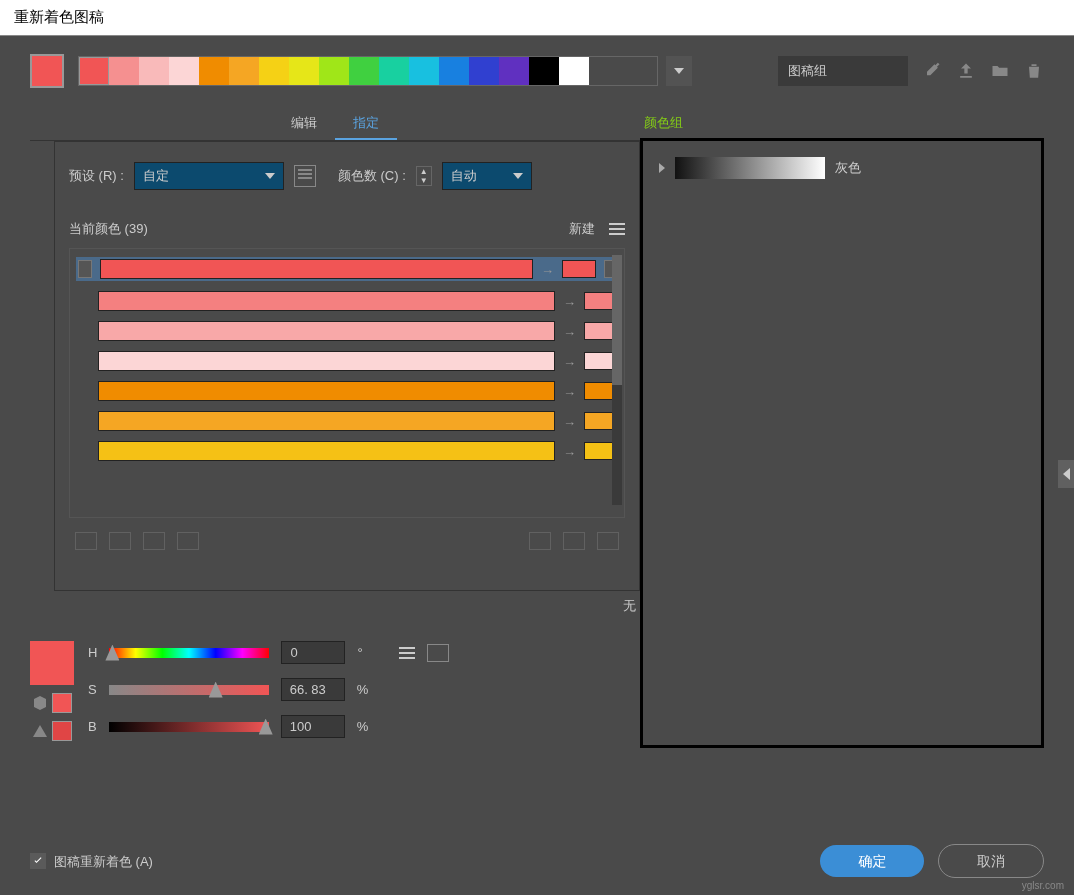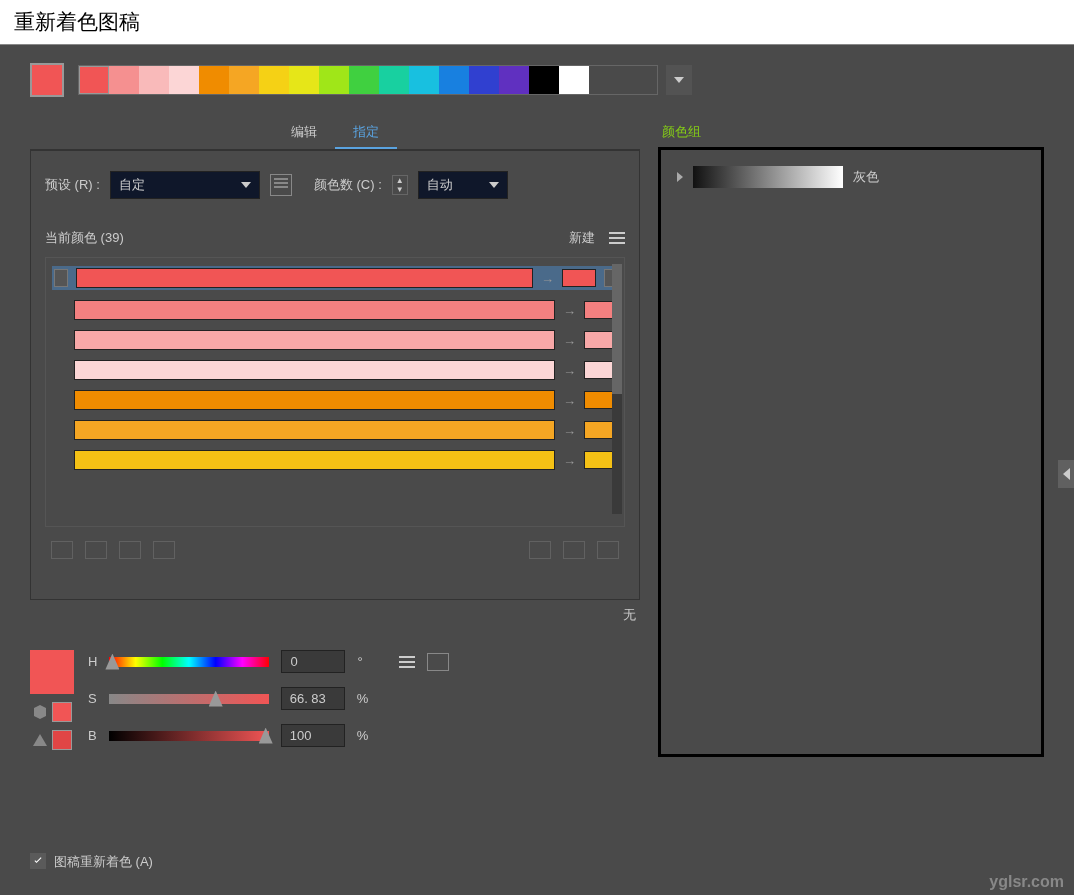--- a/index.html
+++ b/index.html
@@ -1,35 +1,35 @@
 <!DOCTYPE html>
 <html><head>
 <meta charset="utf-8">
 <style>
 *{margin:0;padding:0;box-sizing:border-box;font-family:"Microsoft YaHei",sans-serif;}
 body{background:#4a4a4a;color:#ccc;font-size:13px;width:1074px;height:895px;overflow:hidden;position:relative;}
-.titlebar{background:#fff;color:#000;padding:8px 14px;font-size:21px;border-bottom:1px solid #888;}
+.titlebar{background:#fff;color:#000;padding:8px 14px;font-size:15px;border-bottom:1px solid #888;}
 .content{padding:18px 30px;}
 .top-row{display:flex;align-items:center;gap:8px;margin-bottom:20px;}
 .swatch-box{width:34px;height:34px;background:#f15555;border:2px solid #999;}
 .spectrum-bar{display:flex;height:30px;border:1px solid #666;margin-left:6px;}
 .spectrum-bar div{height:100%;}
 .dropdown-arrow{width:26px;height:30px;background:#535353;display:flex;align-items:center;justify-content:center;cursor:pointer;}
 .arrow-down{width:0;height:0;border-left:5px solid transparent;border-right:5px solid transparent;border-top:6px solid #ccc;}
 .right-tools{margin-left:auto;display:flex;align-items:center;gap:14px;}
 .group-name{background:#3a3a3a;padding:6px 10px;width:130px;}
 .icon-btn{width:20px;height:20px;fill:#888;cursor:pointer;}
-.main-area{display:flex;gap:18px;}
+.main-area{display:flex;}
 .left-panel{width:610px;}
 .tabs{display:flex;justify-content:center;border-bottom:1px solid #333;}
 .tab{padding:6px 18px;cursor:pointer;}
 .tab.active{color:#5aa3e0;border-bottom:2px solid #5aa3e0;}
-.panel-body{border:1px solid #333;padding:20px 14px 10px 14px;min-height:450px;}
+.panel-body{border:1px solid #333;padding:20px 14px 10px 14px;min-height:450px;margin-left:24px;}
 .preset-row{display:flex;align-items:center;gap:10px;margin-bottom:30px;}
-.select{background:#0f172a;border:1px solid #222;padding:4px 8px;display:flex;align-items:center;justify-content:space-between;}
+.select{background:#0c4a6e;border:1px solid #222;padding:4px 8px;display:flex;align-items:center;justify-content:space-between;}
 .label-row{display:flex;align-items:center;justify-content:space-between;margin-bottom:10px;}
 .menu-icon{display:flex;flex-direction:column;gap:3px;}
 .menu-icon div{width:16px;height:2px;background:#ccc;}
 .colors-list{border:1px solid #555;padding:8px 6px;height:270px;overflow:hidden;position:relative;}
 .color-row{display:flex;align-items:center;gap:8px;margin-bottom:10px;}
 .color-row.selected{background:#4a6a8a;padding:2px;}
 .handle{width:14px;height:18px;background:#555;border:1px solid #777;}
 .color-bar{flex:1;height:20px;border:1px solid #222;}
 .arrow-right{color:#999;}
 .target-swatch{width:34px;height:18px;border:1px solid #222;}
@@ -51,21 +51,21 @@
 .group-item{display:flex;align-items:center;gap:10px;padding:6px 4px;cursor:pointer;}
 .chevron{width:0;height:0;border-top:5px solid transparent;border-bottom:5px solid transparent;border-left:6px solid #aaa;}
 .grad-bar{width:150px;height:22px;}
 .bottom-row{position:absolute;bottom:24px;left:30px;right:30px;display:flex;align-items:center;justify-content:space-between;}
 .checkbox{width:16px;height:16px;background:#5a5a5a;display:inline-flex;align-items:center;justify-content:center;margin-right:8px;}
 .checkbox svg{width:12px;height:12px;fill:#fff;}
 .btn{padding:8px 38px;border-radius:18px;cursor:pointer;font-size:14px;}
 .btn-primary{background:#3b8ed6;color:#fff;}
 .btn-secondary{border:1px solid #888;color:#ccc;margin-left:10px;}
 .expand-tab{position:absolute;right:0;top:460px;width:16px;height:28px;background:#606060;display:flex;align-items:center;justify-content:center;}
-.watermark{position:absolute;bottom:4px;right:10px;color:#888;font-size:16px;font-weight:bold;}
+.watermark{position:absolute;bottom:4px;right:10px;color:#888;font-size:10px;}
 </style>
 </head>
 <body>
 
 <div class="titlebar">重新着色图稿</div>
 
 <div class="content">
   <div class="top-row">
     <div class="swatch-box"></div>
     <div class="spectrum-bar" style="flex:0 0 580px;">
@@ -83,20 +83,35 @@
       <div style="width:30px;background:#18c0e0;"></div>
         <div style="width:30px;background:#1880e0;"></div>
       <div style="width:30px;background:#3040d0;"></div>
         <div style="width:30px;background:#6030c0;"></div>
       <div style="width:30px;background:#000;"></div>
         <div style="width:30px;background:#fff;"></div>
     </div>
     <div class="dropdown-arrow">
         <div class="arrow-down"></div>
       </div>
+    <div class="right-tools">
+      <div class="group-name">图稿组</div>
+      <svg class="icon-btn" viewBox="0 0 24 24">
+          <path d="M20 3l1 1-3 3 1 1-9 9H6v-4l9-9 1 1 3-3z"></path>
+        </svg>
+      <svg class="icon-btn" viewBox="0 0 24 24">
+          <path d="M5 20h14v-2H5v2zM12 3L6 9h4v6h4V9h4L12 3z"></path>
+        </svg>
+      <svg class="icon-btn" viewBox="0 0 24 24">
+          <path d="M3 6h6l2 2h10v10H3V6z"></path>
+        </svg>
+      <svg class="icon-btn" viewBox="0 0 24 24">
+          <path d="M6 7h12l-1 13H7L6 7zm3-3h6v2H9V4z"></path>
+        </svg>
+    </div>
   </div>
 
   <div class="main-area">
     <div class="left-panel">
       <div class="tabs">
         <div class="tab">编辑</div>
         <div class="tab active">指定</div>
       </div>
       <div class="panel-body">
         <div class="preset-row">
@@ -258,15 +273,19 @@
 
 <div class="bottom-row">
   <div style="display:flex;align-items:flex-start;">
     <div class="checkbox">
         <svg viewBox="0 0 24 24">
           <path d="M9 16l-4-4 1.4-1.4L9 13.2l8.6-8.6L19 6l-10 10z"></path>
         </svg>
       </div>
     <span>图稿重新着色 (A)</span>
   </div>
+  <div>
+    <span class="btn btn-primary">确定</span>
+    <span class="btn btn-secondary">取消</span>
+  </div>
 </div>
 
 <div class="watermark">yglsr.com</div>
 
 </body></html>

